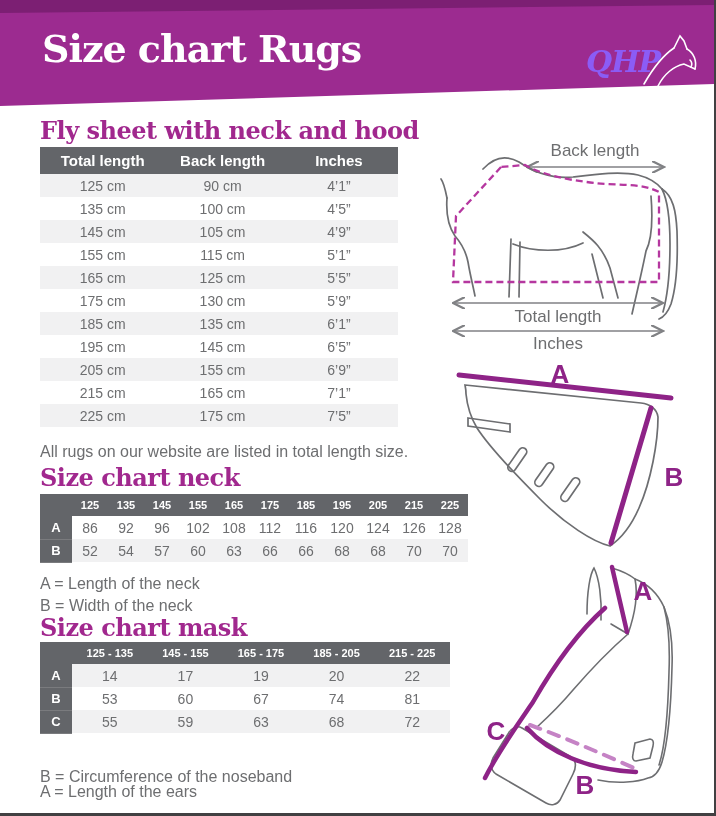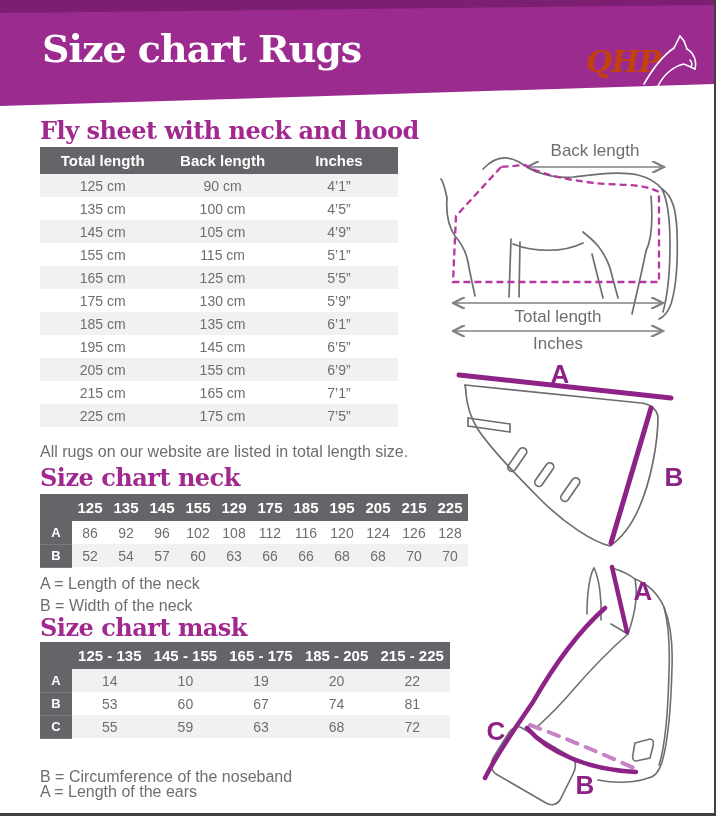--- a/index.html
+++ b/index.html
@@ -9,42 +9,42 @@
     font-family:"Liberation Sans",sans-serif;
     padding-left:46px;
   }
   
   .hdr-main{position:absolute;top:0;left:0;width:716px;height:110px;background:#9c2b90;
     clip-path:polygon(0 0,716px 0,716px 84px,0 106px);}
   .hdr-fold{position:absolute;top:0;left:0;width:716px;height:14px;background:#7c1f73;
     clip-path:polygon(0 0,716px 0,716px 5px,0 13px);}
   .hdr-title{position:absolute;left:42px;top:26px;color:#fff;
     font-family:"DejaVu Serif",serif;font-weight:bold;font-size:38px;letter-spacing:-1px;}
-  .logo{position:absolute;left:586px;top:36px;width:120px;height:52px;color:#c2410c;}
+  .logo{position:absolute;left:586px;top:36px;width:120px;height:52px;color:#8b5cf6;}
   .logo-text{position:absolute;left:0;top:8px;font-family:"DejaVu Serif",serif;
     font-style:italic;font-weight:bold;font-size:30px;letter-spacing:-1px;}
   .logo-horse{position:absolute;left:52px;top:-4px;}
   
   .h2{position:absolute;left:40px;color:#a1288e;font-family:"DejaVu Serif",serif;
     font-weight:bold;font-size:24px;letter-spacing:-0.5px;}
   .note{position:absolute;left:40px;color:#6d6e70;font-size:16px;}
   
   table{position:absolute;border-collapse:collapse;table-layout:fixed;font-size:14px;color:#6d6e70;}
   thead th{background:#636569;color:#fff;font-weight:bold;font-size:15px;padding:5px 0;text-align:center;}
   tbody td{text-align:center;padding:3.5px 0;}
   .tbl-fly{left:40px;top:147px;width:358px;}
   .tbl-fly th:nth-child(1){width:35%;} .tbl-fly th:nth-child(2){width:32%;} .tbl-fly th:nth-child(3){width:33%;}
   .stripe-odd tbody tr:nth-child(odd) td{background:#f1f1f2;}
   .stripe-even tbody tr:nth-child(even) td{background:#f1f1f2;}
   .tbl-neck{left:40px;top:494px;width:428px;}
   .tbl-mask{left:40px;top:642px;width:410px;}
   .has-label-col th:first-child{width:32px;}
   .has-label-col tbody td:first-child{background:#636569 !important;color:#fff;font-weight:bold;
     font-size:13px;border-bottom:1px solid #7a7b7e;}
-  .has-label-col thead th{font-size:15px;margin-top:44px;}
+  .has-label-col thead th{font-size:11px;margin-top:44px;}
   
   .diagram{position:absolute;}
   .d-horse{left:435px;top:136px;}
   .d-neck{left:443px;top:356px;}
   .d-mask{left:478px;top:560px;}
   svg text{font-family:"Liberation Sans",sans-serif;}
   .svg-gray-label{fill:#6d6e70;font-size:17px;}
   .svg-purple-label{fill:#8e2387;font-size:26px;font-weight:bold;}
 </style>
 </head>
@@ -139,21 +139,21 @@
 
   <div class="h2" style="top:463px;text-align:center;">Size chart neck</div>
   <table class="tbl-neck has-label-col stripe-even">
       <thead>
         <tr>
           <th></th>
           <th>125</th>
           <th>135</th>
           <th>145</th>
           <th>155</th>
-          <th>129</th>
+          <th>165</th>
           <th>175</th>
           <th>185</th>
           <th>195</th>
           <th>205</th>
           <th>215</th>
           <th>225</th>
         </tr>
       </thead>
       <tbody>
         <tr>
@@ -198,21 +198,21 @@
           <th>145 - 155</th>
           <th>165 - 175</th>
           <th>185 - 205</th>
           <th>215 - 225</th>
         </tr>
       </thead>
       <tbody>
         <tr>
           <td>A</td>
           <td>14</td>
-          <td>10</td>
+          <td>17</td>
           <td>19</td>
           <td>20</td>
           <td>22</td>
         </tr>
         <tr>
           <td>B</td>
           <td>53</td>
           <td>60</td>
           <td>67</td>
           <td>74</td>

